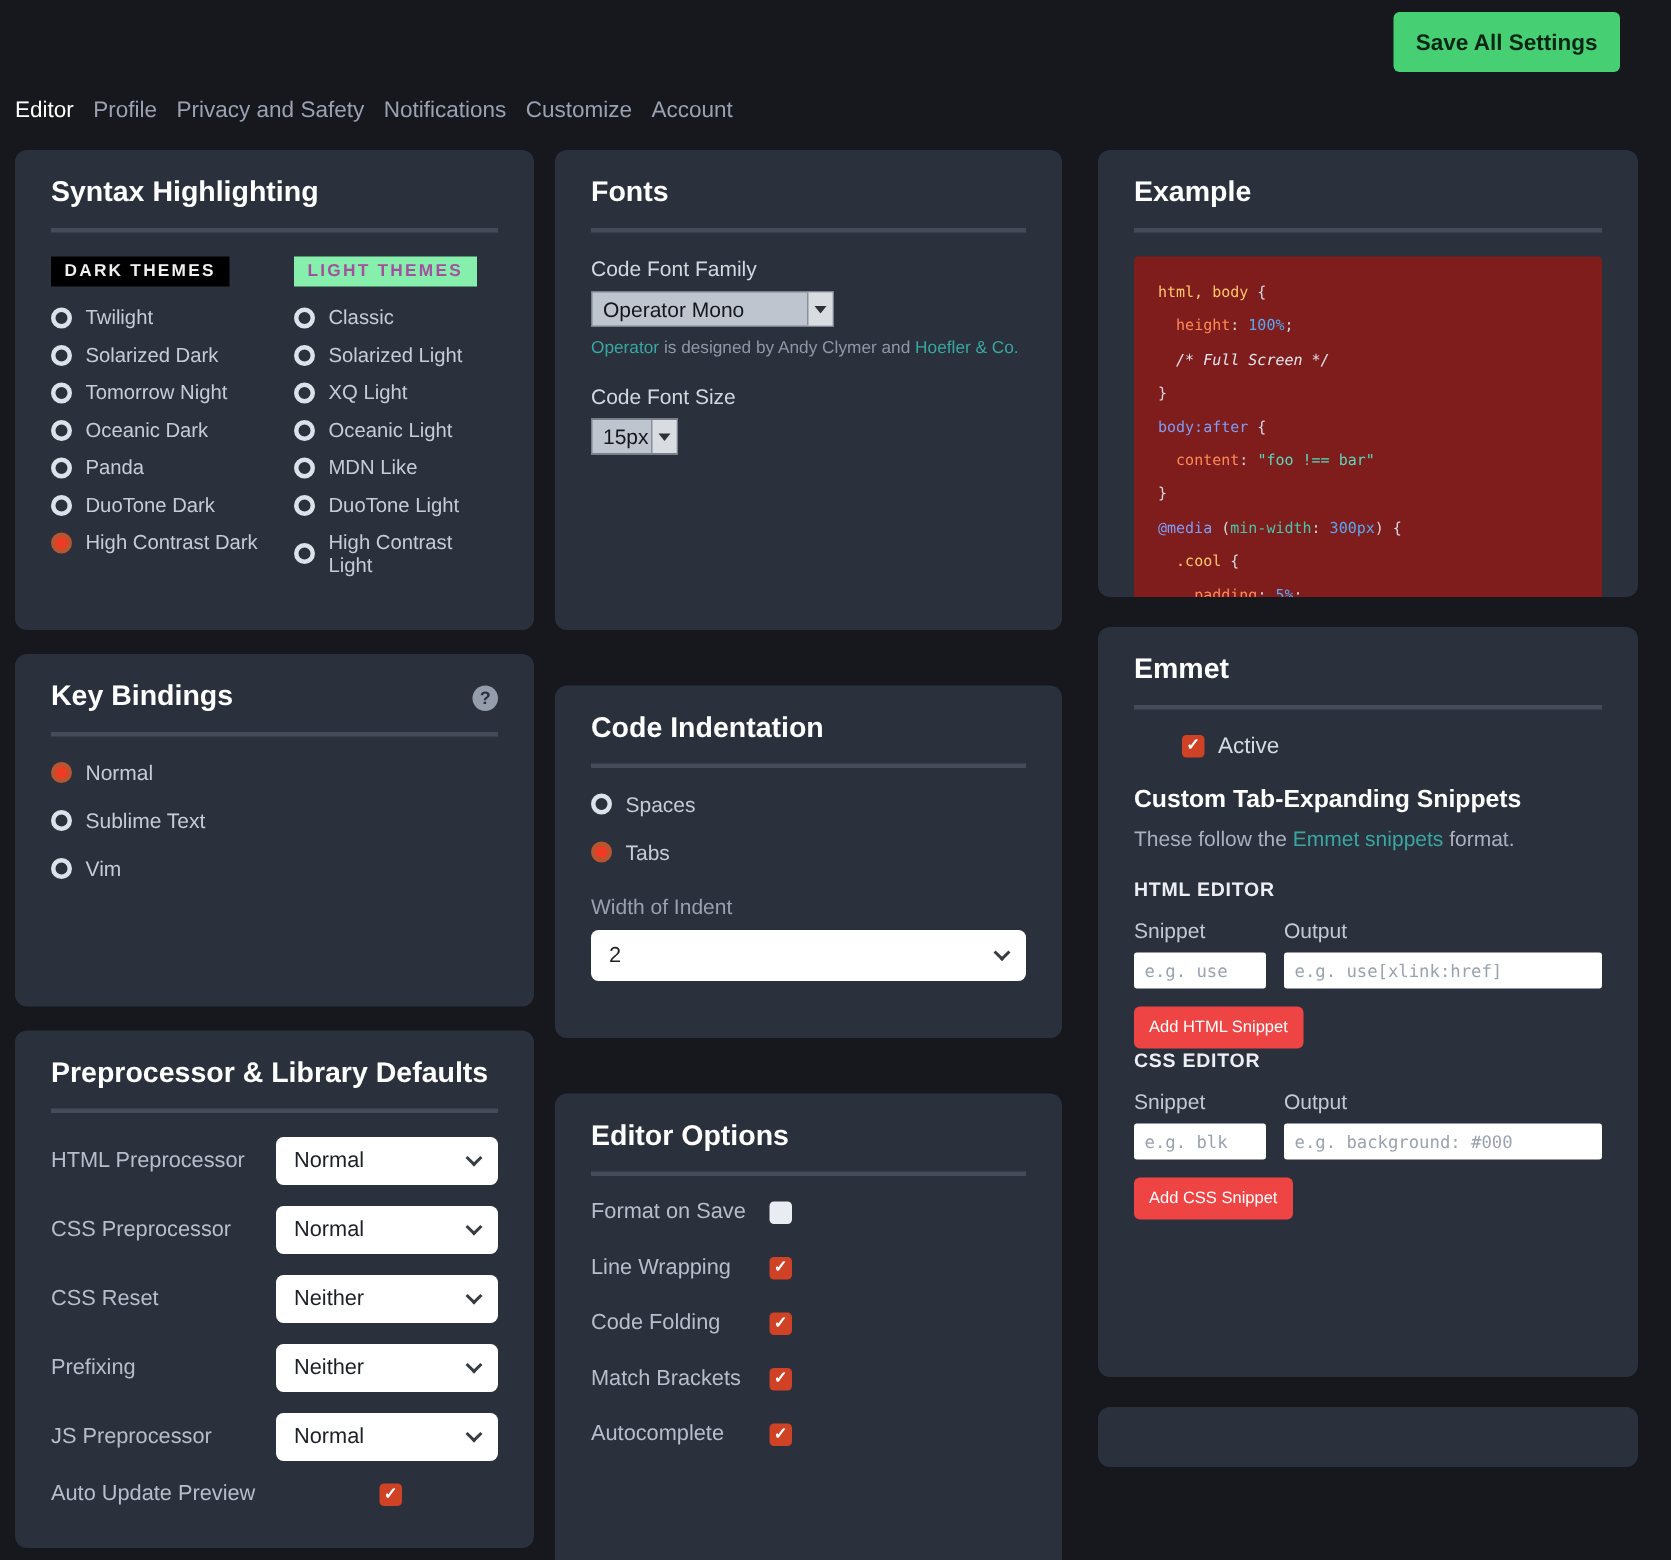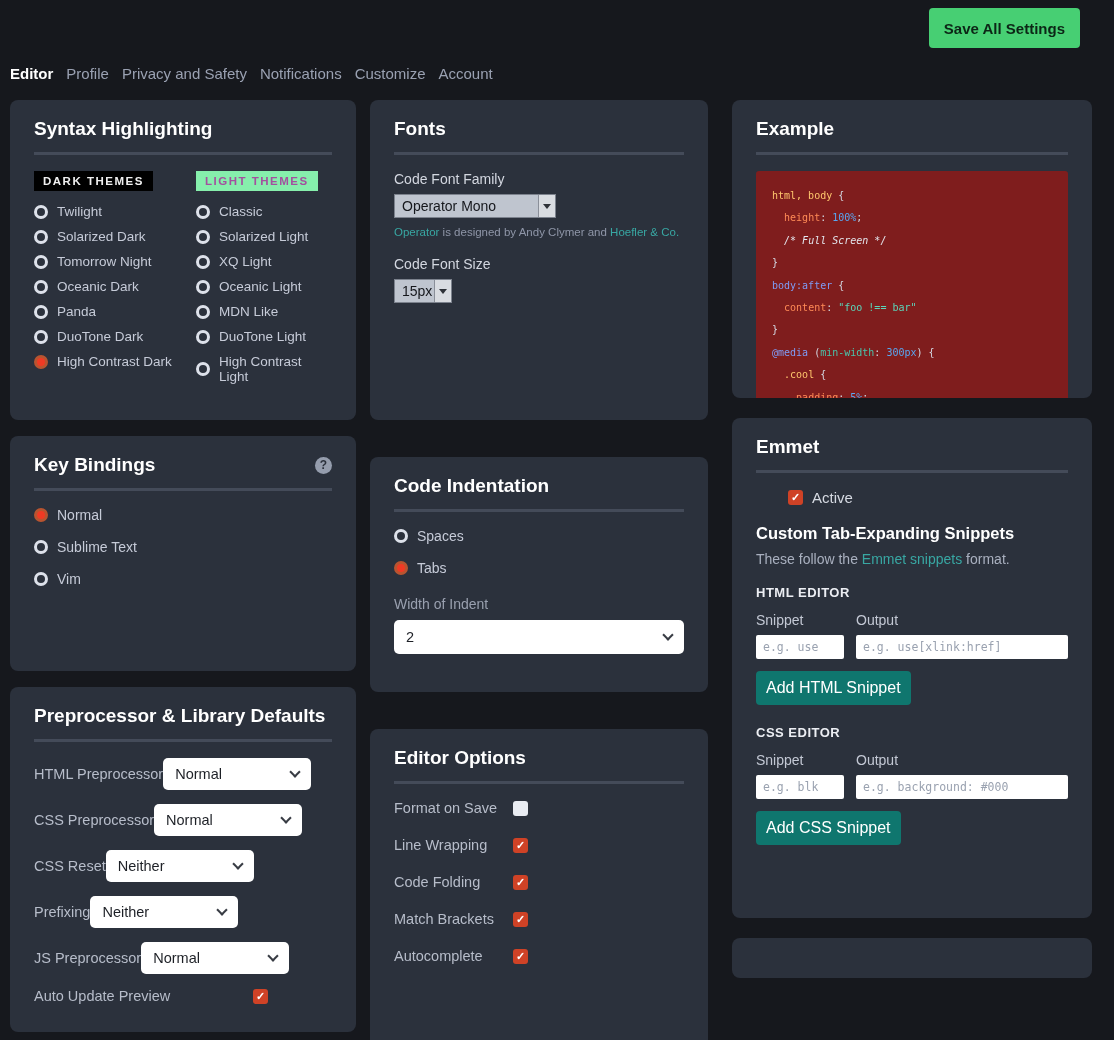--- a/index.html
+++ b/index.html
@@ -10,21 +10,21 @@
     color: #bcc2cf;
   }
   .topbar { display: flex; justify-content: flex-end; padding: 8px 34px 0 0; height: 48px; }
   .save-btn {
     background: #47cf73; color: #0c2616; border: none; border-radius: 4px;
     font-size: 15px; font-weight: bold; padding: 0 15px; height: 40px;
     font-family: inherit; cursor: pointer;
   }
   .tabs { display: flex; gap: 13px; margin: 17px 0 0 10px; font-size: 15px; }
   .tab { color: #9aa1b2; cursor: pointer; }
-  .tab.active { color: #ffffff; font-weight: bold; }
+  .tab.active { color: #ffffff; font-weight: normal; }
 
   .columns { display: flex; gap: 14px; margin: 18px 22px 0 10px; align-items: flex-start; }
   .col { display: flex; flex-direction: column; gap: 16px; width: 346px; }
   .col2 { width: 338px; gap: 37px; }
   .col3 { width: 360px; margin-left: 10px; gap: 20px; }
 
   .panel { background: #2b313c; border-radius: 8px; padding: 18px 24px 20px; overflow: hidden; }
   .h320 { height: 320px; } .h235 { height: 235px; } .h345 { height: 345px; }
   .h390 { height: 298px; } .h500 { height: 500px; }
   .stub { height: 40px; padding: 0; }
@@ -76,21 +76,21 @@
 
   .select {
     display: flex; align-items: center; justify-content: space-between;
     background: #fff; color: #1d2026; border-radius: 5px; padding: 0 12px;
     cursor: pointer; font-size: 14.5px;
   }
   .select-full { height: 34px; margin-top: 8px; }
   .select-sm { width: 148px; height: 32px; flex: none; }
   .chev { width: 8px; height: 8px; border-right: 2px solid #383c44; border-bottom: 2px solid #383c44; transform: rotate(45deg); margin-top: -4px; flex: none; }
 
-  .pp-row { display: flex; align-items: center; justify-content: flex-start; margin-bottom: 14px; font-size: 14.5px; }
+  .pp-row { display: flex; align-items: center; justify-content: space-between; margin-bottom: 14px; font-size: 14.5px; }
   .pp-label { color: #b7bdca; }
   .auto-row { justify-content: flex-start; margin-top: 8px; }
   .w220 { width: 219px; flex: none; }
 
   .opt-row { display: flex; align-items: center; margin-bottom: 21px; font-size: 14.5px; cursor: pointer; }
   .opt-label { width: 119px; color: #b7bdca; flex: none; }
 
   .check-row { display: flex; align-items: center; gap: 9px; font-size: 15px; color: #d6dae2; margin-bottom: 18px; cursor: pointer; padding-left: 32px; }
   h3 { color: #fff; font-size: 16.5px; margin-bottom: 8px; }
   .note { font-size: 14px; color: #a9b0bf; margin-bottom: 18px; }
@@ -98,22 +98,22 @@
   .snip-grid { display: grid; grid-template-columns: 100px 1fr; font-size: 14px; color: #c3c8d4; margin-bottom: 7px; }
   .snip-inputs { display: grid; grid-template-columns: 100px 1fr; margin-bottom: 12px; }
   input {
     height: 24px; border: none; border-radius: 2px; background: #fff; padding: 0 7px;
     font-family: "DejaVu Sans Mono", monospace; font-size: 11.5px; color: #222;
   }
   input::placeholder { color: #9aa2b0; }
   .snip { width: 88px; }
   .out { width: 100%; }
   .add-btn {
-    background: #0f766e; color: #fff; border: none; border-radius: 4px;
-    font-size: 16px; padding: 8px 10px; font-family: inherit; cursor: pointer; margin-bottom: 20px;
+    background: #ef4444; color: #fff; border: none; border-radius: 4px;
+    font-size: 11px; padding: 8px 10px; font-family: inherit; cursor: pointer; 
   }
 
   .codeblock {
     background: #7f1d1d; border-radius: 3px; padding: 14px 16px;
     font-family: "DejaVu Sans Mono", monospace; font-size: 10px; line-height: 22.4px;
   }
   .code-line { white-space: pre; }
   .tk-sel { color: #ffc66d; }
   .tk-prop { color: #ff8a56; }
   .tk-val { color: #59a7f2; }

